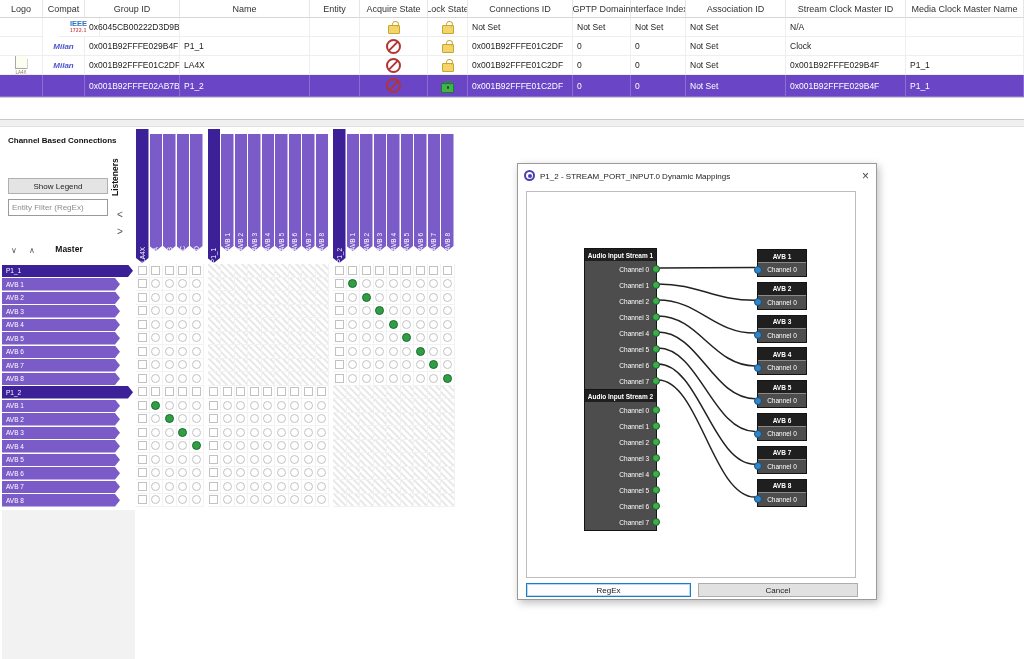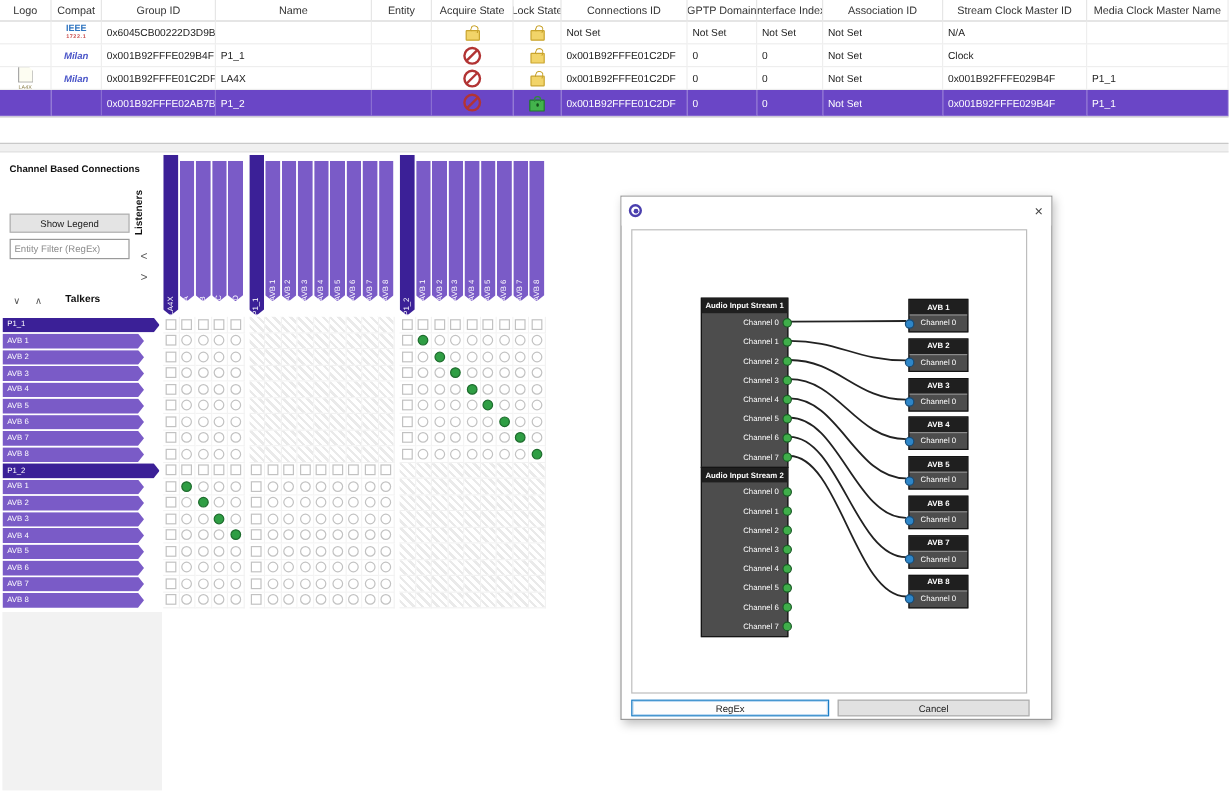--- a/index.html
+++ b/index.html
@@ -133,21 +133,21 @@
       <div class="th" style="left: 360px; width: 68px;">Acquire State</div>
       <div class="th" style="left: 428px; width: 40px;">Lock State</div>
       <div class="th" style="left: 468px; width: 105px;">Connections ID</div>
       <div class="th" style="left: 573px; width: 58px;">GPTP Domain</div>
       <div class="th" style="left: 631px; width: 55px;">Interface Index</div>
       <div class="th" style="left: 686px; width: 100px;">Association ID</div>
       <div class="th" style="left: 786px; width: 120px;">Stream Clock Master ID</div>
       <div class="th" style="left: 906px; width: 118px;">Media Clock Master Name</div>
       <div>
         <div class="td center" style="left: 0px; top: 18px; width: 43px; height: 19px;"></div>
-        <div class="td center" style="left: 43px; top: 18px; width: 42px; height: 19px;">
+        <div class="td center" style="left: 58px; top: 18px; width: 42px; height: 19px;">
           <div class="ieee">IEEE<small>1722.1</small></div>
         </div>
         <div class="td" style="left: 85px; top: 18px; width: 95px; height: 19px;">0x6045CB00222D3D9B</div>
         <div class="td" style="left: 180px; top: 18px; width: 130px; height: 19px;"></div>
         <div class="td" style="left: 310px; top: 18px; width: 50px; height: 19px;"></div>
         <div class="td center" style="left: 360px; top: 18px; width: 68px; height: 19px;">
           <div class="ic-lock-open"></div>
         </div>
         <div class="td center" style="left: 428px; top: 18px; width: 40px; height: 19px;">
           <div class="ic-lock-open"></div>
@@ -231,21 +231,21 @@
   <div class="splitter"></div>
 
   <div class="panel-title">Channel Based Connections</div>
   <button class="btn-legend">Show Legend</button>
   <input class="inp-filter" placeholder="Entity Filter (RegEx)" style="">
   <div class="listeners-lbl vtext">Listeners</div>
   <div class="chev" style="top:207px">&lt;</div>
   <div class="chev" style="top:224px">&gt;</div>
   <div class="sort-ic" style="left:8px">∨</div>
   <div class="sort-ic" style="left:26px">∧</div>
-  <div class="talkers-lbl">Talkers</div>
+  <div class="talkers-lbl">Master</div>
   <div class="gray-fill"></div>
 
   <div id="matrix">
       <div class="col-hdr dark" style="left: 136px; width: 12.5px; top: 129px; height: 134px;">
         <div class="lbl">LA4X</div>
       </div>
       <div class="col-hdr" style="left: 149.5px; width: 12.5px; top: 134px; height: 117px;">
         <div class="lbl">A</div>
       </div>
       <div class="col-hdr" style="left: 163px; width: 12.5px; top: 134px; height: 117px;">
@@ -1245,20 +1245,21 @@
       <div class="mcell hatch" style="left: 387px; top: 493.5px;"></div>
       <div class="mcell hatch" style="left: 400.5px; top: 493.5px;"></div>
       <div class="mcell hatch" style="left: 414px; top: 493.5px;"></div>
       <div class="mcell hatch" style="left: 427.5px; top: 493.5px;"></div>
       <div class="mcell hatch" style="left: 441px; top: 493.5px;"></div>
     </div>
 
   <div class="dialog">
     <div class="dlg-titlebar">
       <span class="dlg-icon"></span>
+      <span class="dlg-title">P1_2 - STREAM_PORT_INPUT.0 Dynamic Mappings</span>
       <span class="dlg-close">×</span>
     </div>
     <div class="dlg-canvas" id="dlg-canvas">
         <svg width="330" height="387" class="wires">
           <path d="M 131 76 C 172 76, 186 75.5, 228 75.5" fill="none" stroke="#222" stroke-width="1.5"></path>
           <path d="M 131 92 C 172 92, 186 108.3, 228 108.3" fill="none" stroke="#222" stroke-width="1.5"></path>
           <path d="M 131 108 C 172 108, 186 141.1, 228 141.1" fill="none" stroke="#222" stroke-width="1.5"></path>
           <path d="M 131 124 C 172 124, 186 173.89999999999998, 228 173.89999999999998" fill="none" stroke="#222" stroke-width="1.5"></path>
           <path d="M 131 140 C 172 140, 186 206.7, 228 206.7" fill="none" stroke="#222" stroke-width="1.5"></path>
           <path d="M 131 156 C 172 156, 186 239.5, 228 239.5" fill="none" stroke="#222" stroke-width="1.5"></path>

